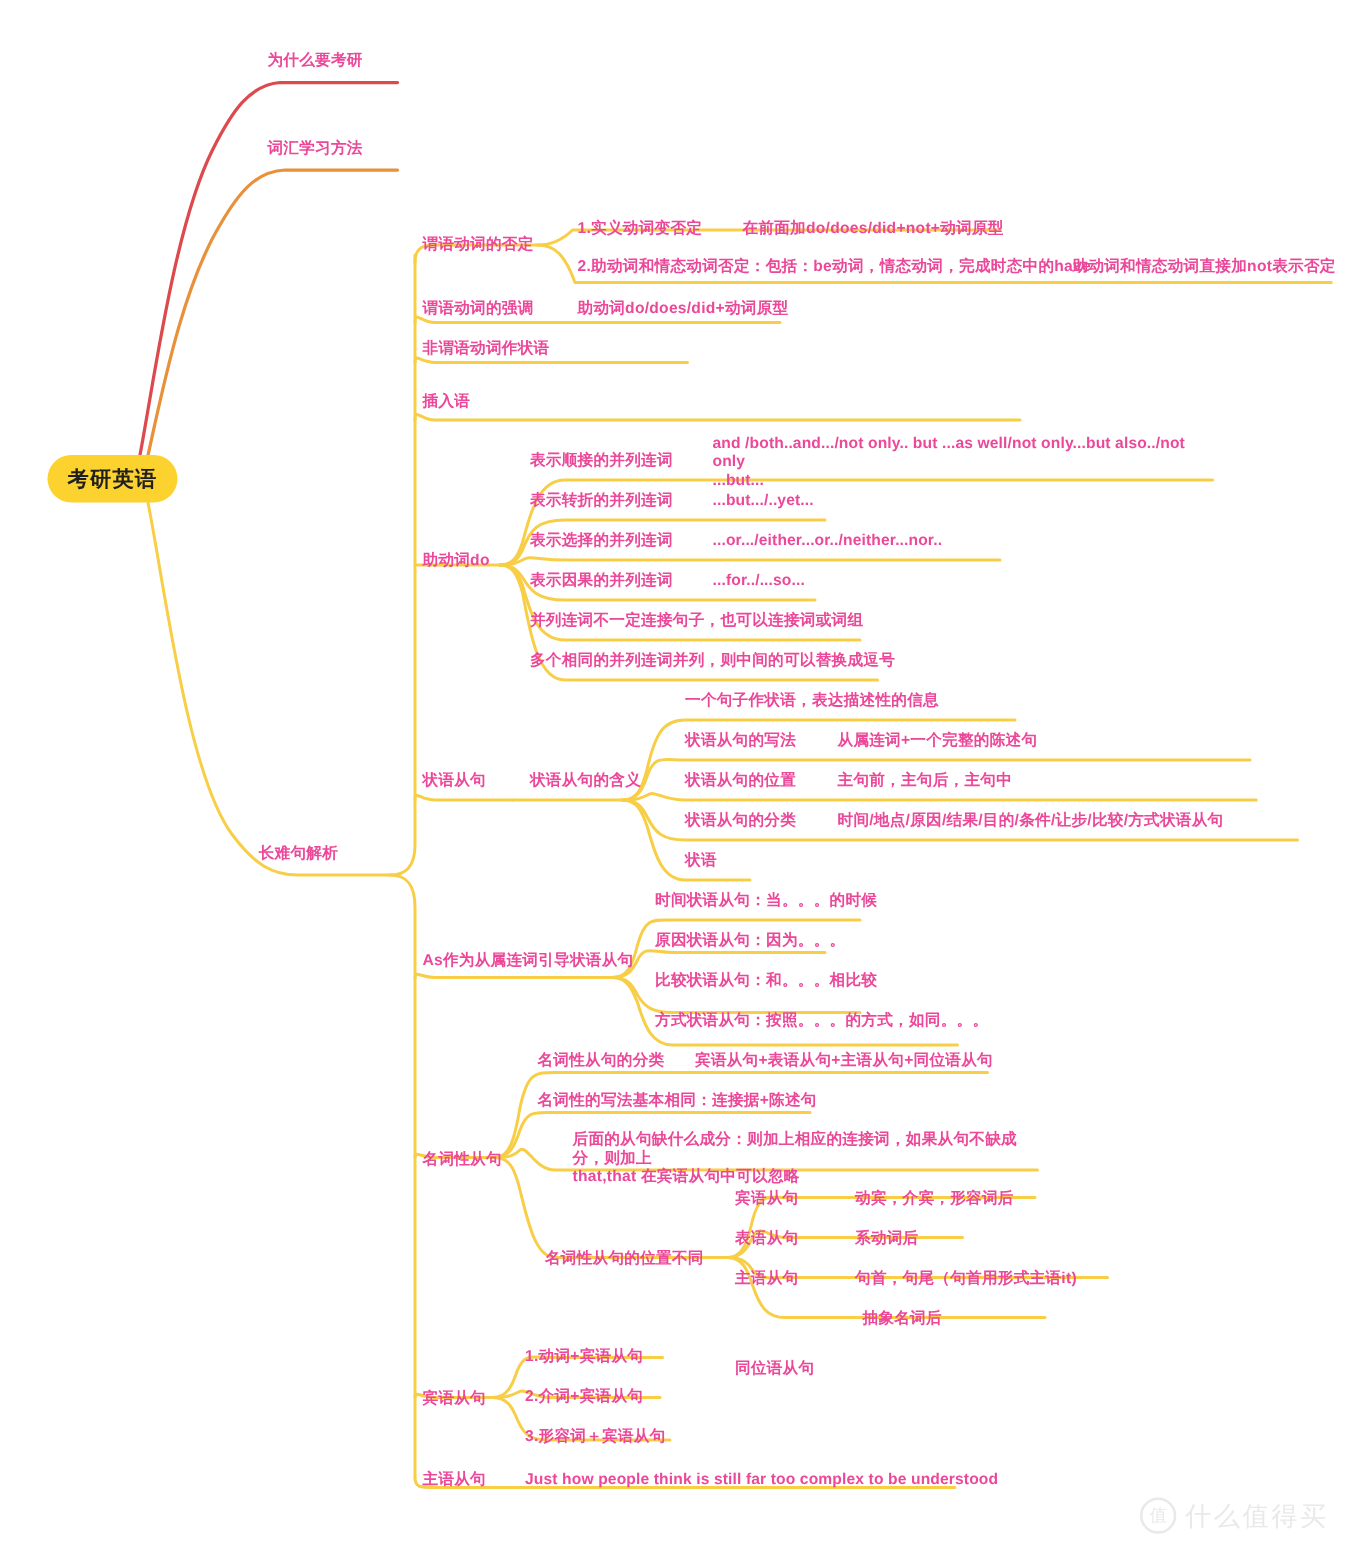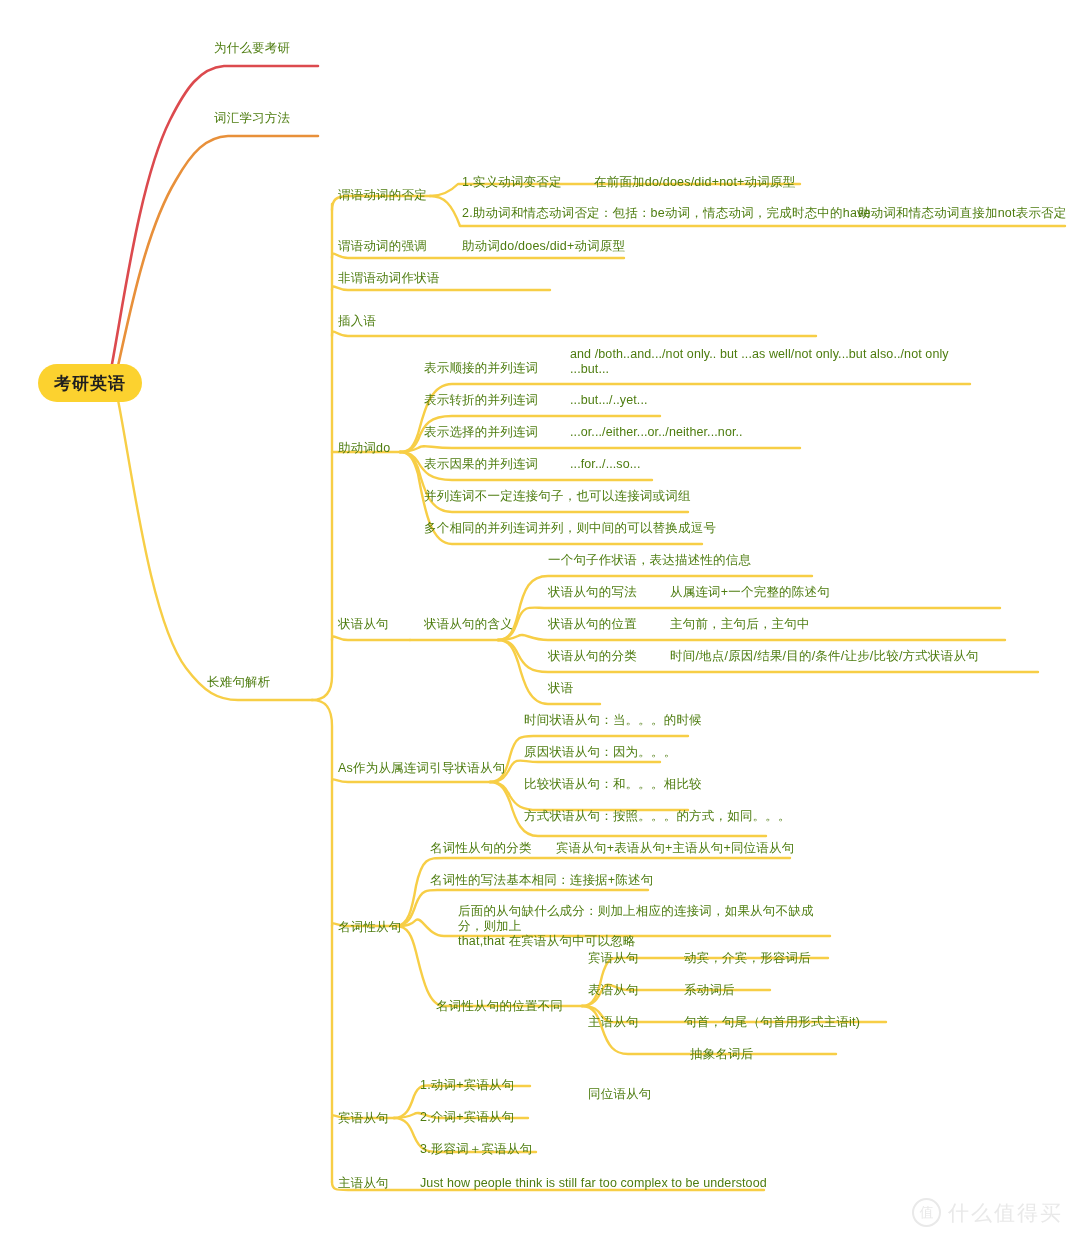--- a/index.html
+++ b/index.html
@@ -13,25 +13,26 @@
     height:1241px;
     background:#fff;
     overflow:hidden;
   }
   svg.wires{
     position:absolute;left:0;top:0;width:1079px;height:1241px;
     pointer-events:none;
   }
   .node{
     position:absolute;
-    color:#4d7c0f;
+    color:#ec4899;
     font-size:12.5px;
     line-height:15px;
     white-space:pre-wrap;
     letter-spacing:.2px;
+    font-weight:bold;
   }
   .node.en{letter-spacing:.1px;}
   .root{
     position:absolute;
     left:38px;top:364px;
     width:104px;height:38px;
     background:#FCD22F;
     border-radius:19px;
     display:flex;align-items:center;justify-content:center;
     font-size:17px;

